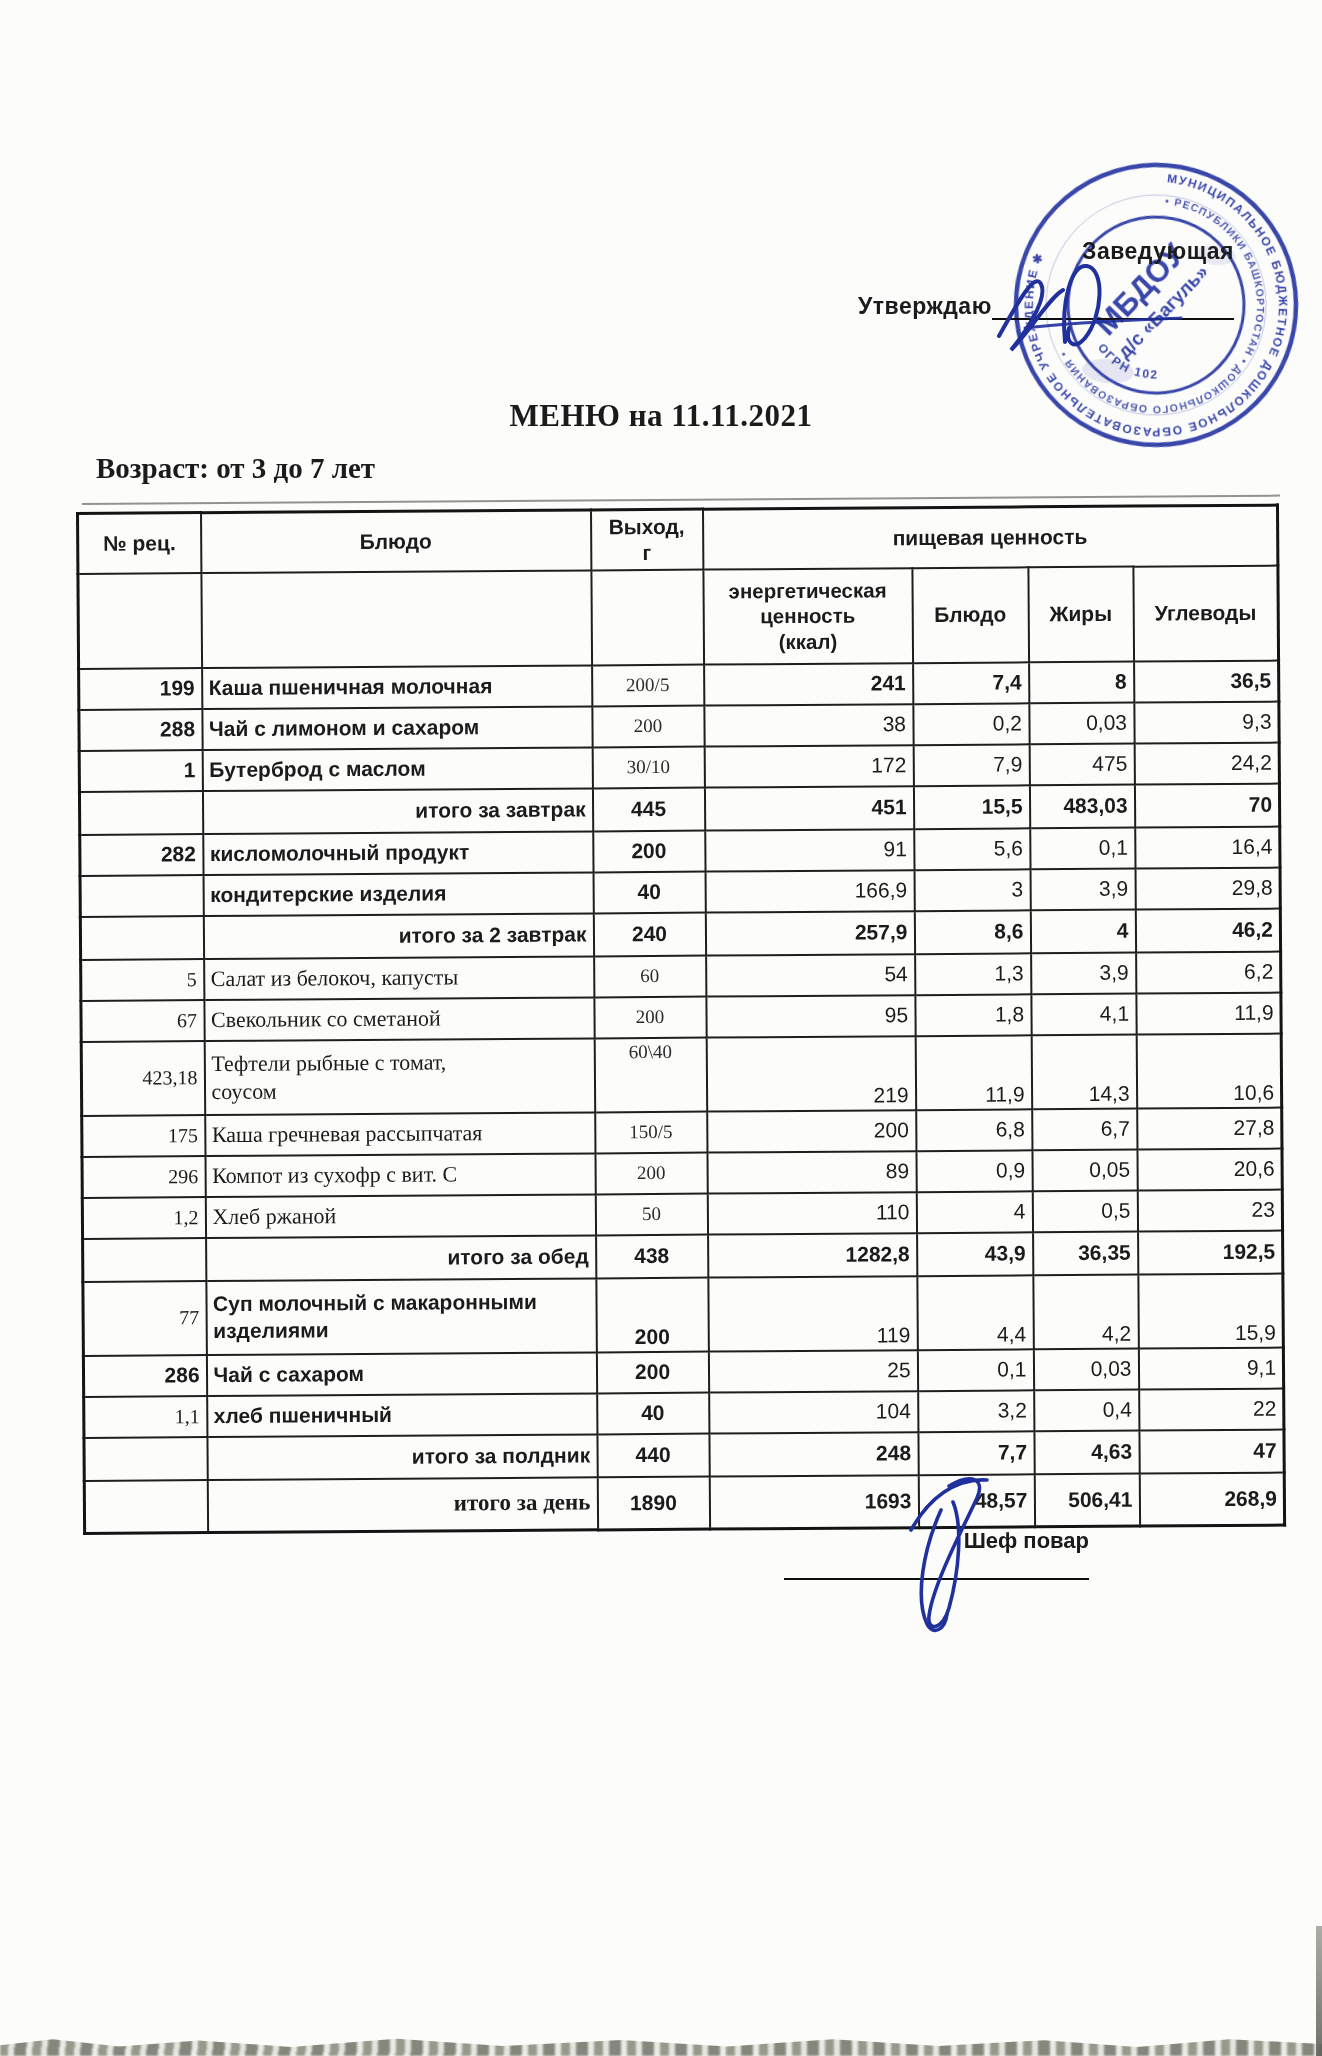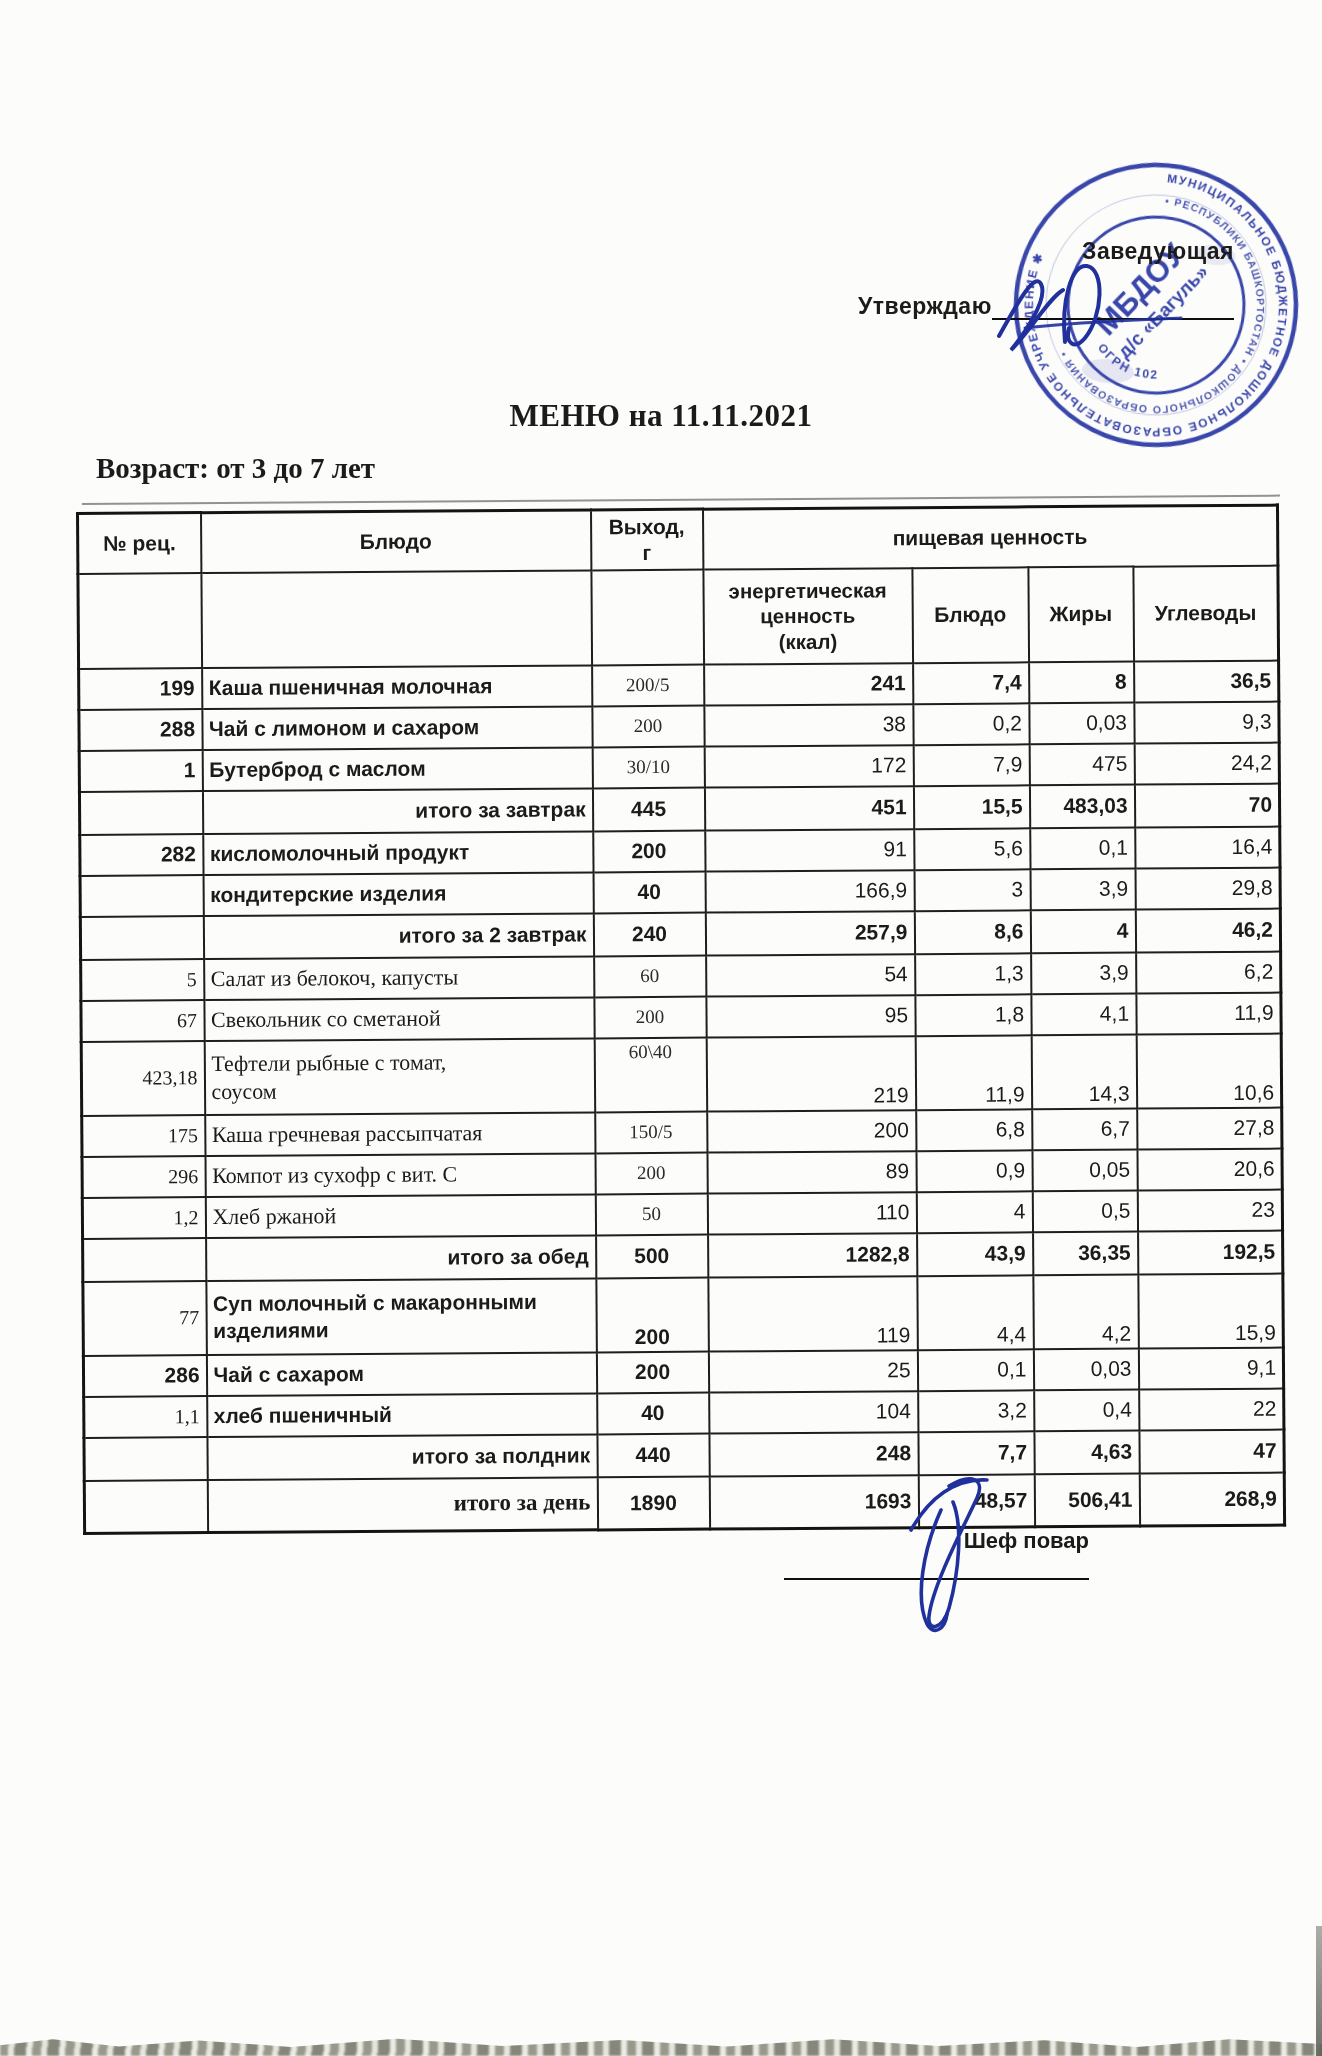--- a/index.html
+++ b/index.html
@@ -267,21 +267,21 @@
             <td class="c-dish f-serif">Хлеб ржаной</td>
             <td class="c-out f-serif">50</td>
             <td class="c-val c-kcal">110</td>
             <td class="c-val">4</td>
             <td class="c-val">0,5</td>
             <td class="c-val">23</td>
           </tr>
           <tr class="r-total">
             <td class="c-no f-sans"></td>
             <td class="c-dish f-sans c-total-label">итого за обед</td>
-            <td class="c-out f-sans b">500</td>
+            <td class="c-out f-sans b">438</td>
             <td class="c-val c-kcal b">1282,8</td>
             <td class="c-val b">43,9</td>
             <td class="c-val b">36,35</td>
             <td class="c-val b">192,5</td>
           </tr>
           <tr class="r-tall">
             <td class="c-no f-serif">77</td>
             <td class="c-dish f-sans">Суп молочный с макаронными
 изделиями</td>
             <td class="c-out f-sans va-b">200</td>

